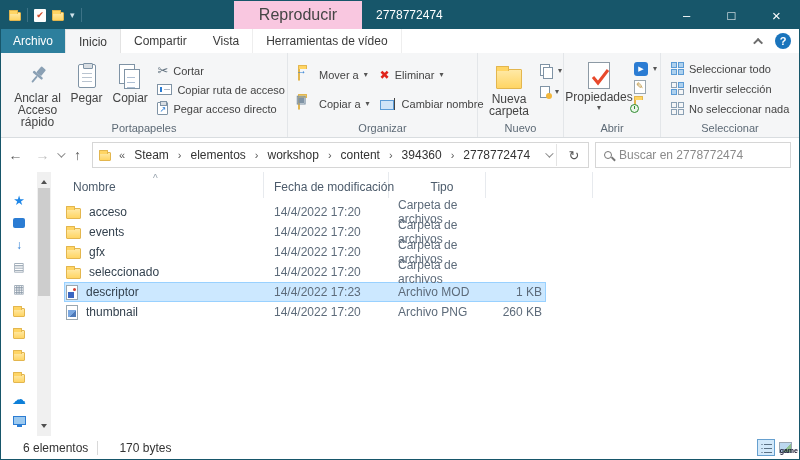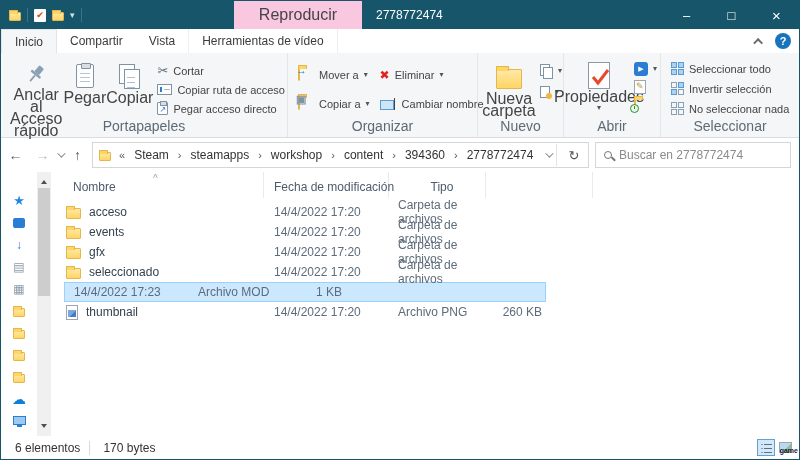--- a/index.html
+++ b/index.html
@@ -32,25 +32,25 @@
   .chev-up { width:7px; height:7px; border-left:2px solid #6d6d6d; border-top:2px solid #6d6d6d;
              transform:rotate(45deg) translateY(2px); }
   .help-btn { width:16px; height:16px; border-radius:50%; background:#1a74bc; color:#fff;
               font-size:11px; font-weight:bold; display:flex; align-items:center; justify-content:center; }
 
   
   .ribbon { height:85px; background:#f5f6f7; border-bottom:1px solid #d9dde0; display:flex; }
   .rgroup { position:relative; height:100%; border-right:1px solid #e3e6e9; flex:none; }
   .rgroup:last-child { border-right:none; flex:1; }
   .glabel { position:absolute; bottom:3px; left:0; right:0; text-align:center;
-            font-size:14px; color:#5d6a76; }
+            font-size:11px; color:#5d6a76; }
   .g-clip { width:287px; display:flex; padding:5px 2px 0 8px; }
   .bigbtn { display:flex; flex-direction:column; align-items:center; padding-top:2px; }
   .bigbtn .bicon { height:32px; display:flex; align-items:center; justify-content:center; }
-  .blabel { font-size:16px; line-height:12px; color:#444; text-align:center; }
+  .blabel { font-size:12px; line-height:12px; color:#444; text-align:center; }
   .smallcol { display:flex; flex-direction:column; margin-left:4px; padding-top:3px; }
   .sbtn { display:flex; align-items:center; height:19px; gap:5px; font-size:11px;
           color:#444; white-space:nowrap; }
   .g-org { width:190px; display:flex; padding:12px 4px 0 10px; gap:10px; }
   .orgcol { display:flex; flex-direction:column; gap:10px; }
   .g-new { width:86px; display:flex; padding:4px 0 0 4px; }
   .g-open { width:97px; display:flex; padding:4px 0 0 4px; }
   .g-sel { display:flex; flex-direction:column; padding:6px 0 0 10px; gap:1px;justify-content:space-between; }
   .dd { font-size:8px; color:#555; }
 
@@ -170,23 +170,23 @@
   .rows { position:absolute; top:30px; left:11px; }
   .frow { display:flex; height:20px; align-items:center; font-size:12px; }
   .frow.selected { background:#cce8ff; box-shadow:inset 0 0 0 1px #99d1ff; }
   .c-name { width:200px; display:flex; align-items:center; gap:8px; padding-left:2px; color:#34424f; }
   .c-date { width:125px; padding-left:10px; color:#5d6b7a; }
   .c-type { width:97px; padding-left:9px; color:#5d6b7a; }
   .c-size { width:60px; padding-right:4px; text-align:right; color:#5d6b7a; }
 
   
   .statusbar { position:relative; height:23px; display:flex; align-items:center;
-               font-size:12px; color:#333; padding-left:14px; background:#fff; }
+               font-size:12px; color:#333; padding-left:22px; background:#fff; }
   .st-sep { width:1px; height:14px; background:#d9d9d9; margin:0 9px; }
-  .st-size { margin-left:4px; }
+  .st-size { margin-left:12px; }
   .viewbtns { position:absolute; right:5px; bottom:3px; display:flex; gap:1px; }
   .vbtn { width:18px; height:17px; display:flex; align-items:center; justify-content:center; }
   .vbtn.active { background:#d3e9fa; border:1px solid #66a0cf; }
   .ic-details { position:relative; width:11px; height:10px;
                 background:repeating-linear-gradient(to bottom,#5b7184 0 1px,transparent 1px 4px);
                 background-position:3px 1px; background-size:8px 100%; background-repeat:no-repeat; }
   .ic-details::before { content:""; position:absolute; left:0; top:1px; width:2px; height:9px;
                 background:repeating-linear-gradient(to bottom,#8aa0b4 0 1px,transparent 1px 4px); }
   .ic-thumbview { width:13px; height:11px; border:1px solid #9aa7b3;
                 background:linear-gradient(135deg,#bcd8ef 55%,#8fc08f 55%); }
@@ -212,20 +212,21 @@
     <div class="contextual">Reproducir</div>
     <div class="win-title">2778772474</div>
     <div class="caption">
       <div class="capbtn">–</div>
       <div class="capbtn">□</div>
       <div class="capbtn" style="font-size:15px;">×</div>
     </div>
   </div>
 
   <div class="tabrow">
+    <div class="tab tab-file">Archivo</div>
     <div class="tab tab-active">Inicio</div>
     <div class="tab">Compartir</div>
     <div class="tab">Vista</div>
     <div class="tab tab-video">Herramientas de vídeo</div>
     <div class="tabrow-right">
       <span class="chev-up"></span>
       <span class="help-btn">?</span>
     </div>
   </div>
 
@@ -384,21 +385,21 @@
   <div class="addrrow">
     <span class="navbtn">←</span>
     <span class="navbtn disabled">→</span>
     <span class="chev-dn"></span>
     <span class="navbtn">↑</span>
     <div class="addressbox">
       <span class="ic-folder mini"></span>
       <span class="crumb-sep">«</span>
       <span class="crumb">Steam</span>
       <span class="crumb-sep">›</span>
-      <span class="crumb">steamapps</span>
+      <span class="crumb">elementos</span>
       <span class="crumb-sep">›</span>
       <span class="crumb">workshop</span>
       <span class="crumb-sep">›</span>
       <span class="crumb">content</span>
       <span class="crumb-sep">›</span>
       <span class="crumb">394360</span>
       <span class="crumb-sep">›</span>
       <span class="crumb">2778772474</span>
       <span class="addr-spacer"></span>
       <span class="chev-dn"></span>
@@ -495,20 +496,24 @@
         <div class="frow">
           <span class="c-name">
               <span class="ic-folder"></span>
               <span>seleccionado</span>
             </span>
           <span class="c-date">14/4/2022 17:20</span>
           <span class="c-type">Carpeta de archivos</span>
           <span class="c-size"></span>
         </div>
         <div class="frow selected">
+          <span class="c-name">
+              <span class="ic-file mod"></span>
+              <span>descriptor</span>
+            </span>
           <span class="c-date">14/4/2022 17:23</span>
           <span class="c-type">Archivo MOD</span>
           <span class="c-size">1 KB</span>
         </div>
         <div class="frow">
           <span class="c-name">
               <span class="ic-file png"></span>
               <span>thumbnail</span>
             </span>
           <span class="c-date">14/4/2022 17:20</span>

